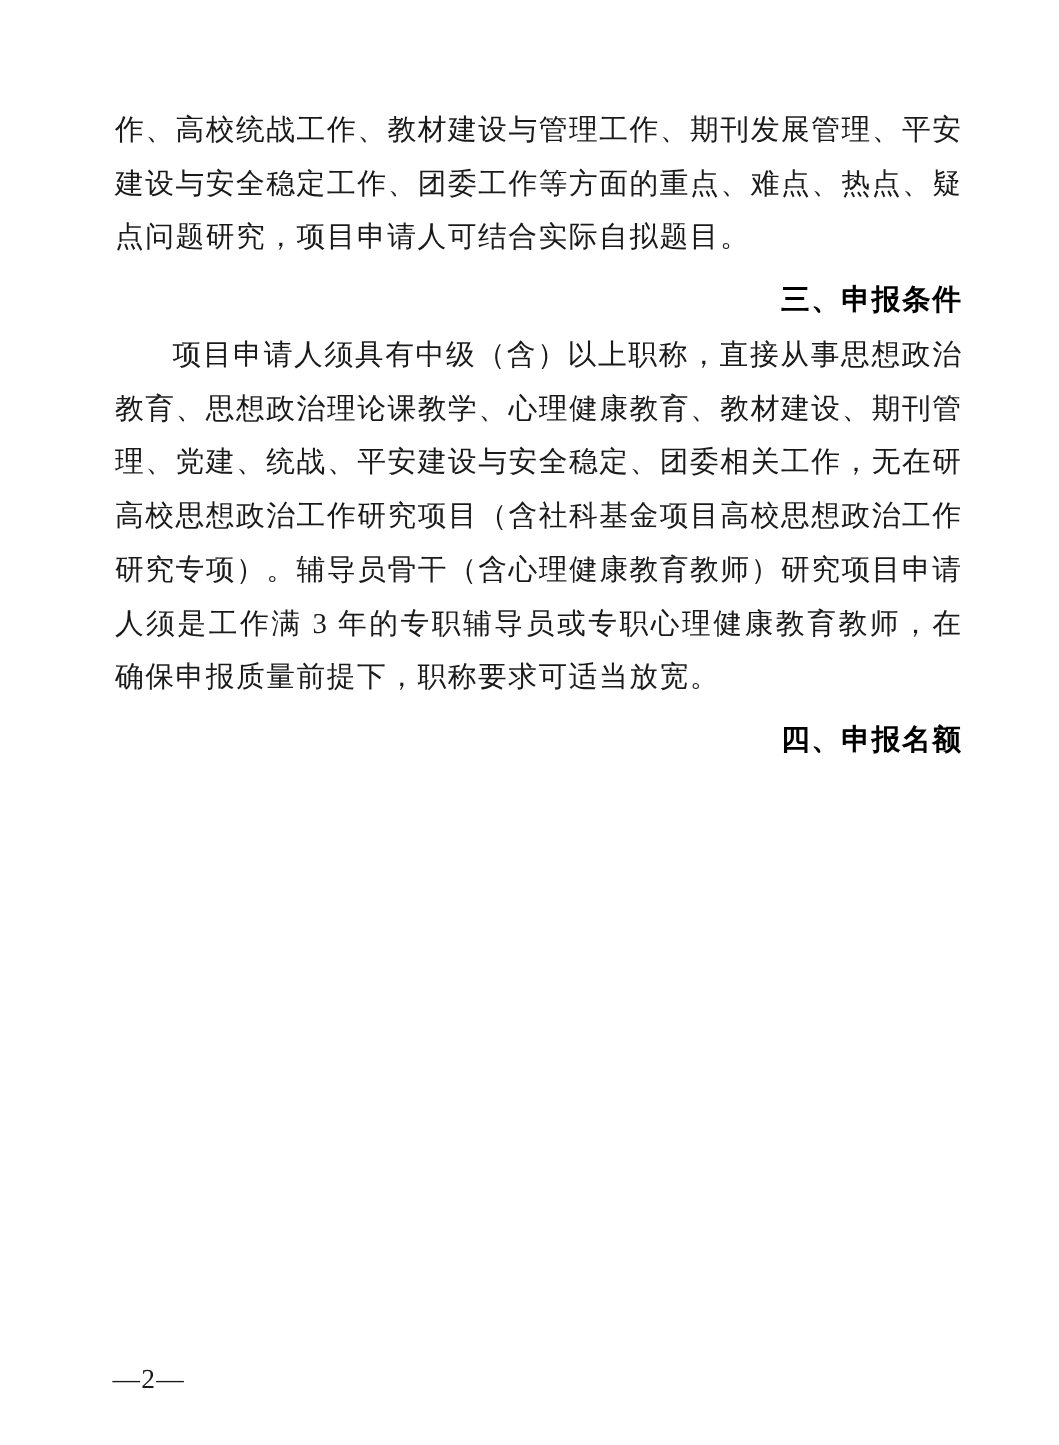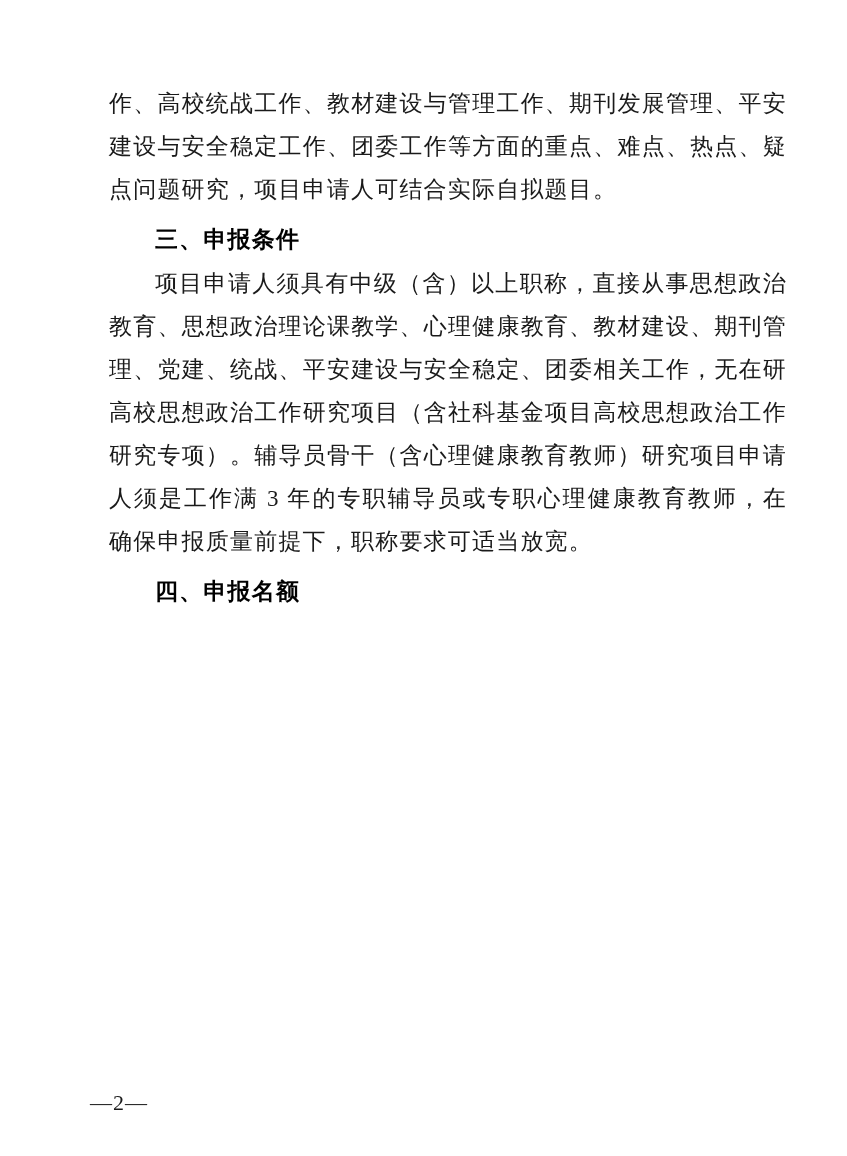--- a/index.html
+++ b/index.html
@@ -12,21 +12,21 @@
     width: 847px;
     height: 1156px;
     background: #ffffff;
     overflow: hidden;
     font-family: "Liberation Serif", "DejaVu Serif", serif;
     color: #1a1a1a;
   }
   .content {
     position: absolute;
     top: 82px;
-    left: 109px;
+    left: 92px;
     width: 678px;
   }
   .para {
     margin: 0;
     font-size: 23px;
     line-height: 43px;
     letter-spacing: 1.2px;
     text-align: justify;
     text-indent: 2em;
     word-break: break-all;
@@ -36,20 +36,21 @@
   }
   .heading {
     margin: 7px 0 1px 0;
     font-family: "Liberation Sans", "DejaVu Sans", sans-serif;
     font-weight: bold;
     font-size: 23px;
     line-height: 43px;
     letter-spacing: 1.2px;
     text-indent: 2em;
     color: #000000;
+    text-align: right;
   }
   .footer-pagenum {
     position: absolute;
     left: 90px;
     top: 1090px;
     font-size: 22px;
     letter-spacing: 1px;
     color: #1a1a1a;
     font-family: "Liberation Serif", "DejaVu Serif", serif;
   }

